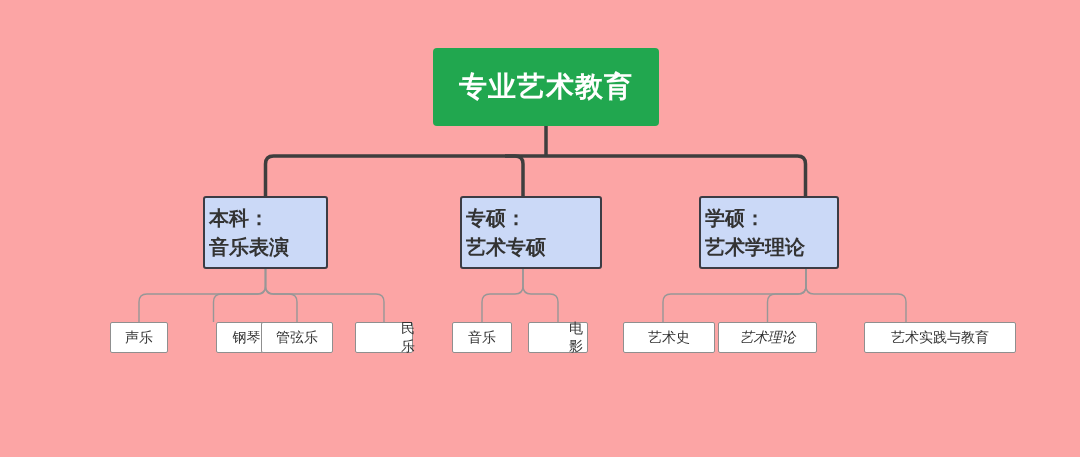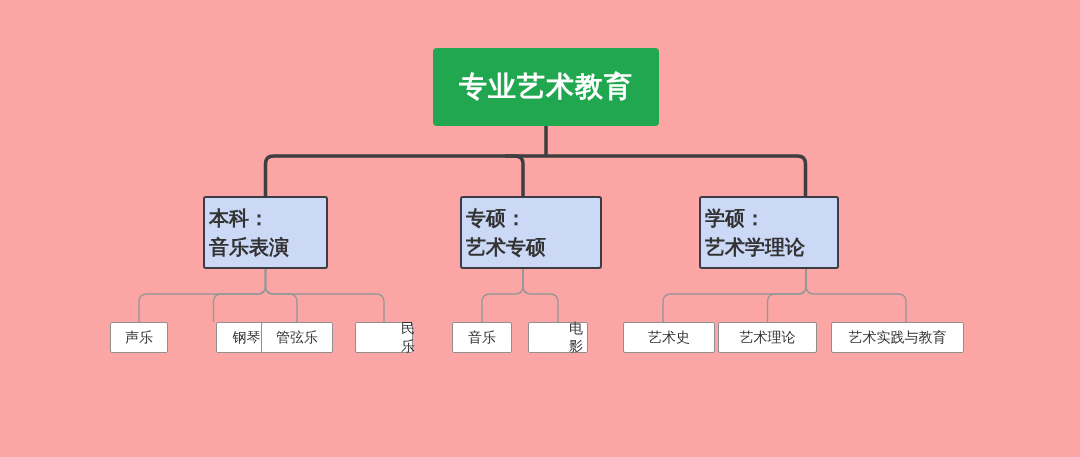--- a/index.html
+++ b/index.html
@@ -33,22 +33,22 @@
     border-radius:2px;color:var(--text,#333333);
     font-size:14px;justify-content:center;
   }
   .leaf-1a{left:110px;width:58px;}
   .leaf-1b{left:184px;width:61px;margin-left:32px;}
   .leaf-1c{left:261px;width:72px;}
   .leaf-1d{left:355px;width:58px;padding-left:48px;}
   .leaf-2a{left:452px;width:60px;}
   .leaf-2b{left:528px;width:60px;padding-left:40px;}
   .leaf-3a{left:623px;width:92px;text-align:right;}
-  .leaf-3b{left:718px;width:99px;}
-  .leaf-3c{left:831px;width:133px;}
+  .leaf-3b{left:718px;width:99px;font-style:italic;}
+  .leaf-3c{left:864px;width:152px;}
 </style>
 </head>
 <body>
 
 <div class="canvas">
 
   <svg class="connector-layer" viewBox="0 0 1080 457" xmlns="http://www.w3.org/2000/svg" aria-hidden="true">
 
     <path class="thick" d="M 546 124 L 546 156"></path>
     <path class="thick" d="M 265.5 196 L 265.5 164 Q 265.5 156 273.5 156 L 797.5 156 Q 805.5 156 805.5 164 L 805.5 196"></path>

